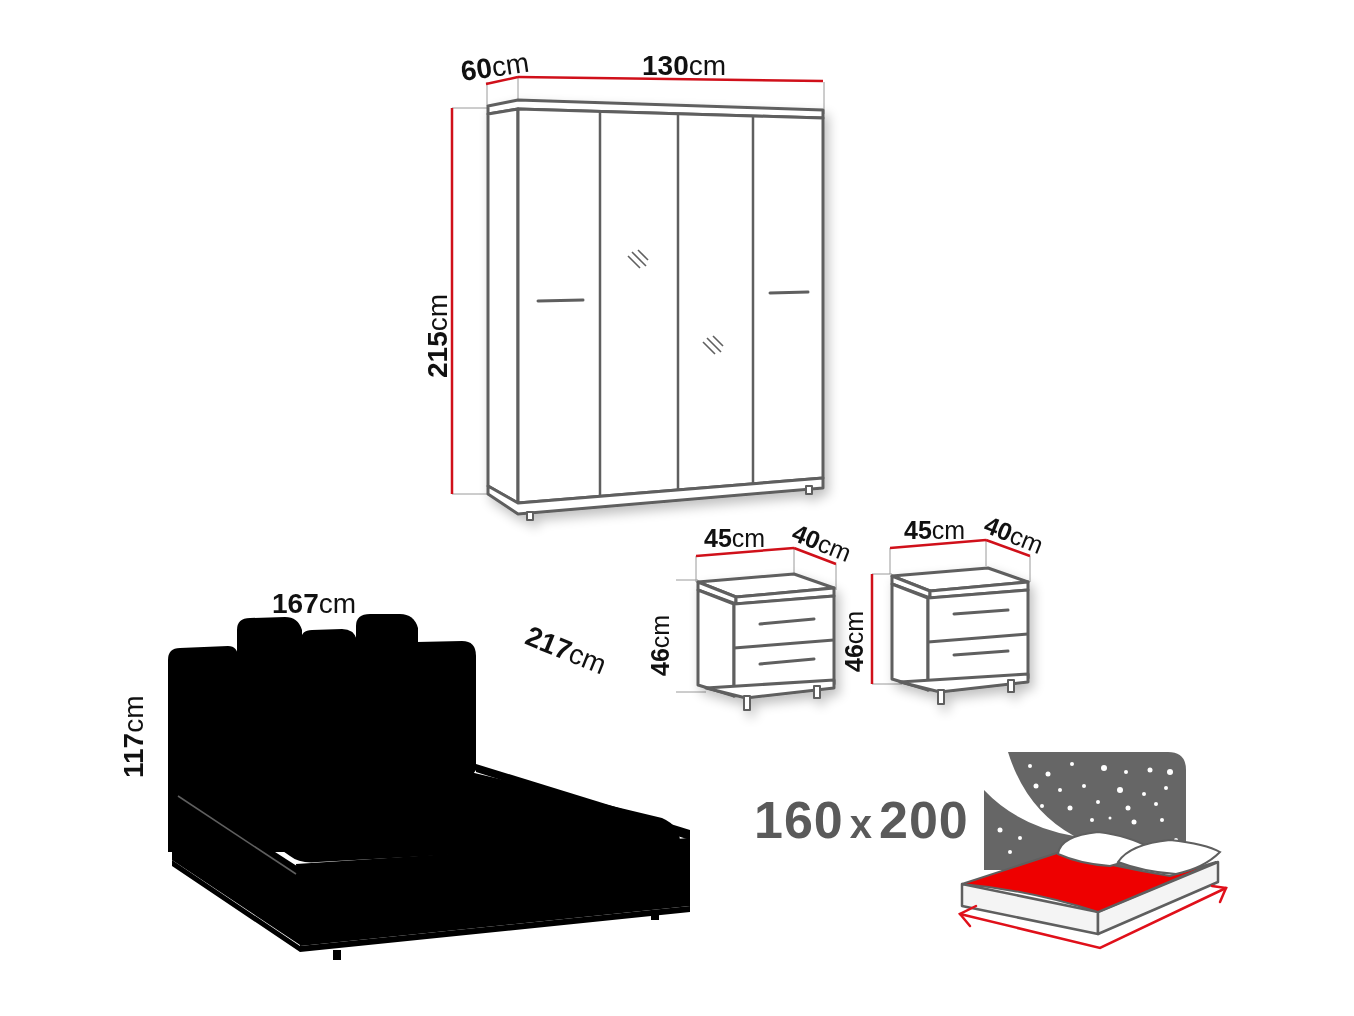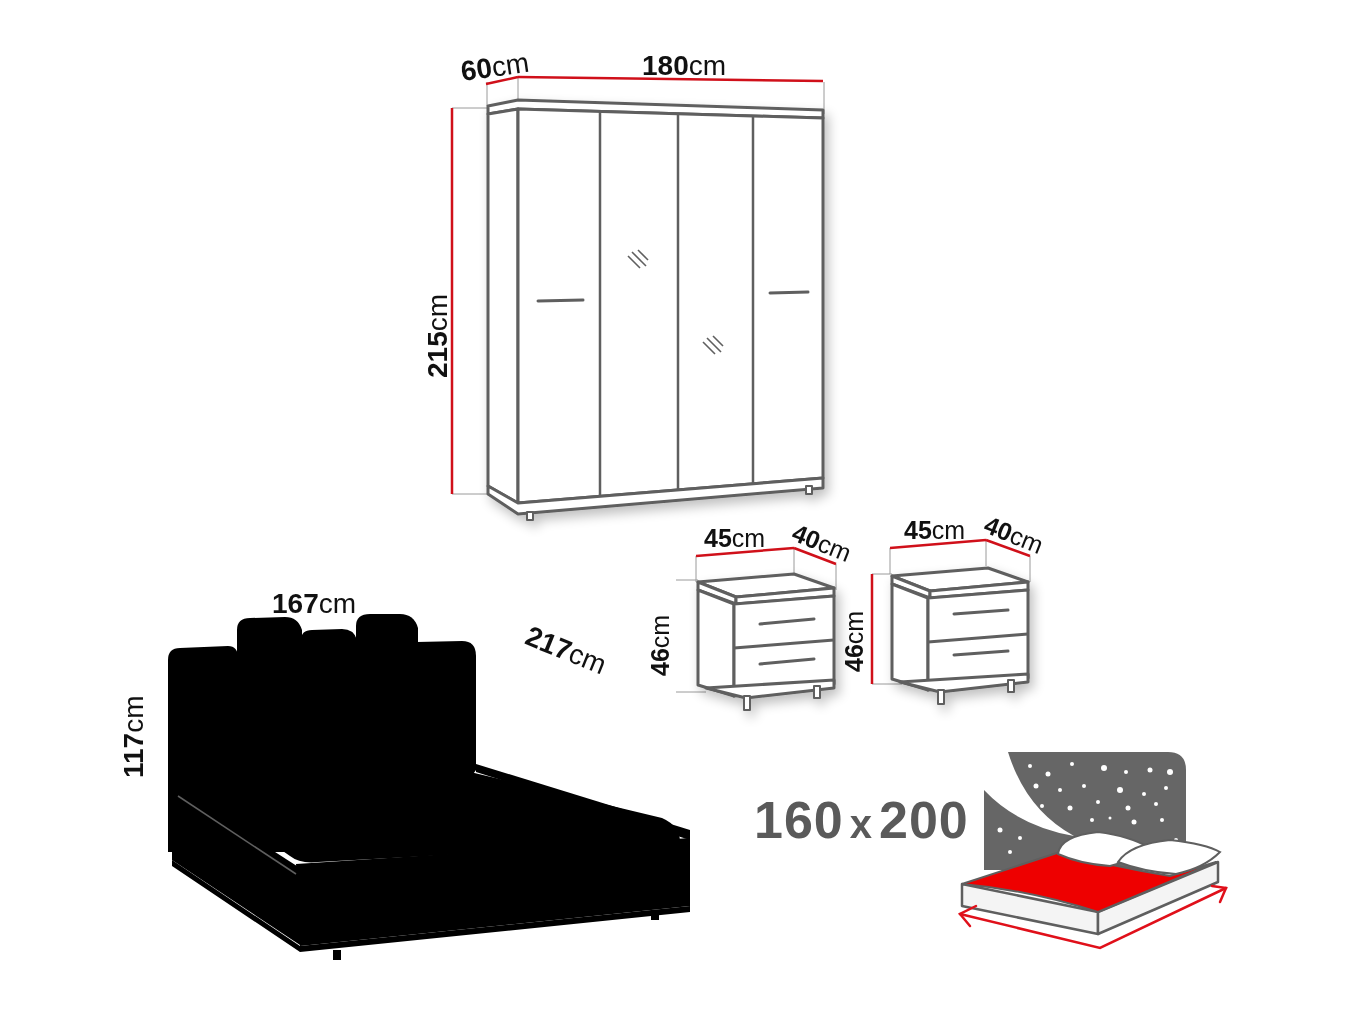--- a/index.html
+++ b/index.html
@@ -208,21 +208,21 @@
       <path d="M 976,906 L 960,914 L 970,926"></path>
       <path d="M 1212,886 L 1226,888 L 1220,902"></path>
     </g>
   </g>
 </svg>
 
 <div class="dim" style="left:463px; top:58px; transform:rotate(-8deg); transform-origin:left bottom;">
   <b>60</b><span class="u">cm</span>
 </div>
 <div class="dim" style="left:642px; top:52px;">
-  <b>180</b><span class="u">cm</span>
+  <b>130</b><span class="u">cm</span>
 </div>
 <div class="dim rot-v" style="left:424px; top:378px;">
   <b>215</b><span class="u">cm</span>
 </div>
 
 <div class="dim" style="left:704px; top:526px; font-size:25px;">
   <b>45</b><span class="u">cm</span>
 </div>
 <div class="dim" style="left:798px; top:520px; font-size:25px; transform:rotate(22deg); transform-origin:left top;">
   <b>40</b><span class="u">cm</span>

